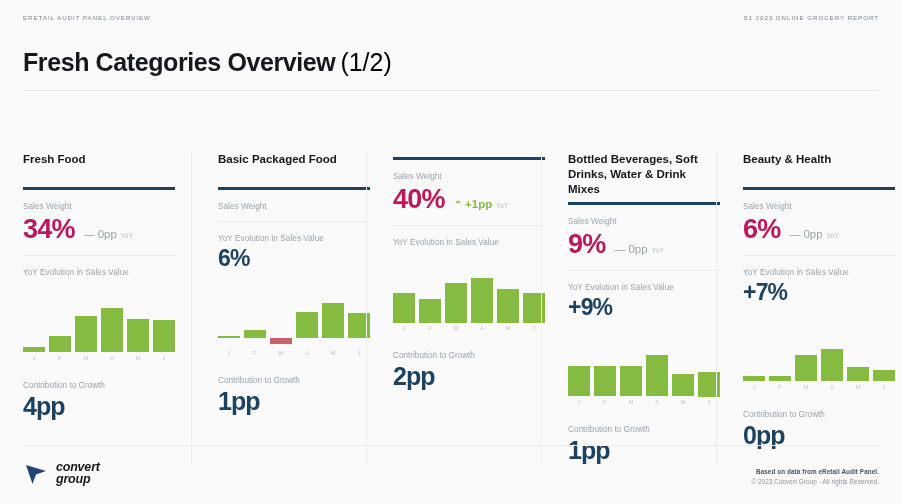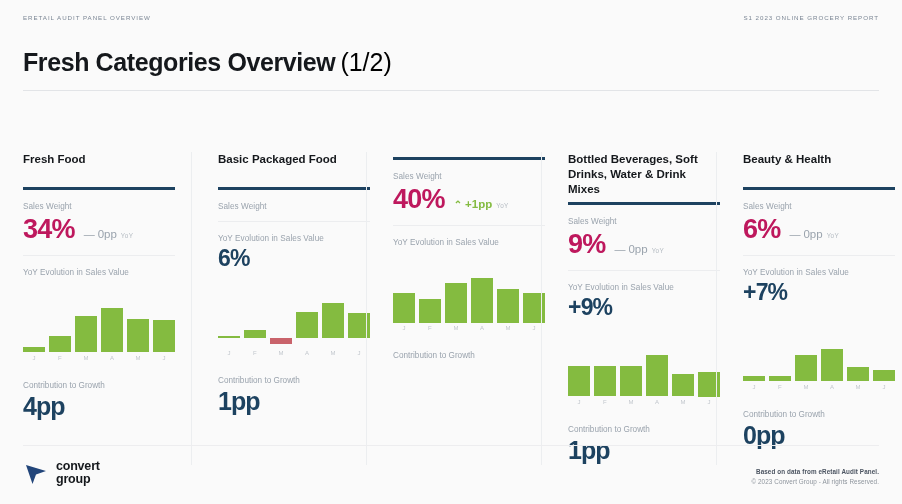--- a/index.html
+++ b/index.html
@@ -230,21 +230,22 @@
     left: 23px;
     width: 856px;
     height: 1px;
     background: #ededef;
   }
   .logo {
     position: absolute;
     left: 23px;
     bottom: 18px;
     display: flex;
-    align-items: flex-start;
+    align-items: center;
+    font-style: italic;
   }
   .logo-mark {
     width: 26px;
     height: 26px;
     margin-right: 7px;
   }
   .logo-text {
     font-size: 12.5px;
     font-weight: bold;
     color: #15181c;
@@ -408,20 +409,21 @@
         <div class="axis-labels">
           <span>J</span>
           <span>F</span>
           <span>M</span>
           <span>A</span>
           <span>M</span>
           <span>J</span>
         </div>
       </div>
       <div class="contrib-label">Contribution to Growth</div>
+      <div class="contrib-value">2pp</div>
     </div>
     <div class="col">
       <div class="cat-name">Bottled Beverages, Soft Drinks, Water &amp; Drink Mixes</div>
       <div class="cat-rule"></div>
       <div class="label-small">Sales Weight</div>
       <div class="weight-row">
         <div class="weight-value">9%</div>
         <div class="delta">
           <span class="delta-arrow flat">—</span>
           <span class="delta-value flat">0pp</span>

